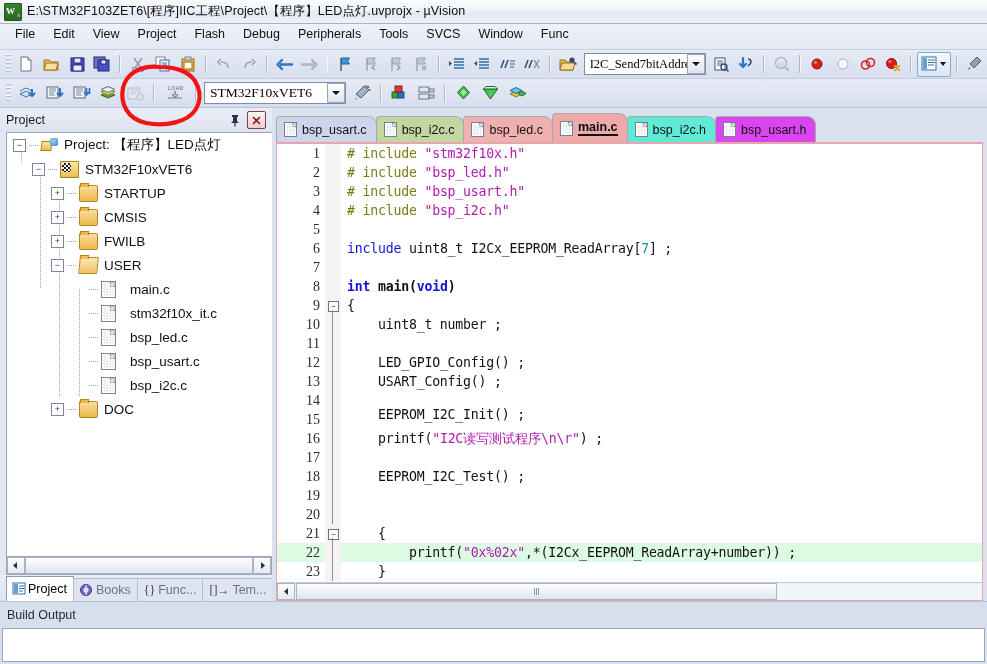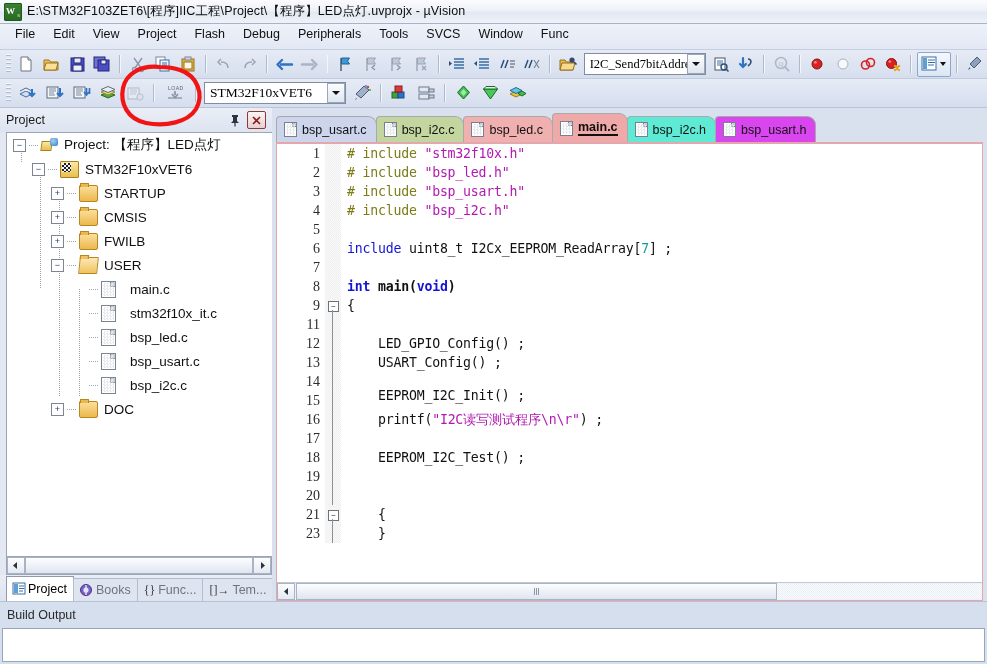--- a/index.html
+++ b/index.html
@@ -779,20 +779,27 @@
               </div>
               <div class="crow">
                 <div class="lnum">9</div>
                 <div style="width: 16px; flex: 0 0 16px; position: relative; height: 19px; background: repeating-conic-gradient(rgb(239, 239, 239) 0%, rgb(239, 239, 239) 25%, rgb(250, 250, 250) 0%, rgb(250, 250, 250) 50%) 0px 0px / 2px 2px;">
                   <div class="foldbox" style="top: 5px;">−</div>
                   <div class="foldline" style="top: 14px; height: 5px;"></div>
                 </div>
                 <div class="code" style="padding-left: 6px;"><span class="brk">{</span></div>
               </div>
               <div class="crow">
+                <div class="lnum">10</div>
+                <div style="width: 16px; flex: 0 0 16px; position: relative; height: 19px; background: repeating-conic-gradient(rgb(239, 239, 239) 0%, rgb(239, 239, 239) 25%, rgb(250, 250, 250) 0%, rgb(250, 250, 250) 50%) 0px 0px / 2px 2px;">
+                  <div class="foldline" style="top: 0px; height: 19px;"></div>
+                </div>
+                <div class="code" style="padding-left: 6px;"><span>    uint8_t number ;</span></div>
+              </div>
+              <div class="crow">
                 <div class="lnum">11</div>
                 <div style="width: 16px; flex: 0 0 16px; position: relative; height: 19px; background: repeating-conic-gradient(rgb(239, 239, 239) 0%, rgb(239, 239, 239) 25%, rgb(250, 250, 250) 0%, rgb(250, 250, 250) 50%) 0px 0px / 2px 2px;">
                   <div class="foldline" style="top: 0px; height: 19px;"></div>
                 </div>
                 <div class="code" style="padding-left: 6px;"></div>
               </div>
               <div class="crow">
                 <div class="lnum">12</div>
                 <div style="width: 16px; flex: 0 0 16px; position: relative; height: 19px; background: repeating-conic-gradient(rgb(239, 239, 239) 0%, rgb(239, 239, 239) 25%, rgb(250, 250, 250) 0%, rgb(250, 250, 250) 50%) 0px 0px / 2px 2px;">
                   <div class="foldline" style="top: 0px; height: 19px;"></div>
@@ -854,20 +861,27 @@
                   <div class="foldline" style="top: 0px; height: 19px;"></div>
                 </div>
               </div>
               <div class="crow">
                 <div class="lnum">21</div>
                 <div style="width: 16px; flex: 0 0 16px; position: relative; height: 19px; background: repeating-conic-gradient(rgb(239, 239, 239) 0%, rgb(239, 239, 239) 25%, rgb(250, 250, 250) 0%, rgb(250, 250, 250) 50%) 0px 0px / 2px 2px;">
                   <div class="foldbox" style="top: 5px;">−</div>
                   <div class="foldline" style="top: 14px; height: 5px;"></div>
                 </div>
                 <div class="code" style="padding-left: 6px;"><span>    </span><span class="brk">{</span></div>
+              </div>
+              <div class="crow hl">
+                <div class="lnum">22</div>
+                <div style="width: 16px; flex: 0 0 16px; position: relative; height: 19px; background: repeating-conic-gradient(rgb(239, 239, 239) 0%, rgb(239, 239, 239) 25%, rgb(250, 250, 250) 0%, rgb(250, 250, 250) 50%) 0px 0px / 2px 2px;">
+                  <div class="foldline" style="top: 0px; height: 19px;"></div>
+                </div>
+                <div class="code" style="padding-left: 6px;"><span>        printf</span><span class="brk">(</span><span class="str">"0x%02x"</span><span>,*</span><span class="brk">(</span><span>I2Cx_EEPROM_ReadArray+number</span><span class="brk">))</span><span> ;</span></div>
               </div>
               <div class="crow">
                 <div class="lnum">23</div>
                 <div style="width: 16px; flex: 0 0 16px; position: relative; height: 19px; background: repeating-conic-gradient(rgb(239, 239, 239) 0%, rgb(239, 239, 239) 25%, rgb(250, 250, 250) 0%, rgb(250, 250, 250) 50%) 0px 0px / 2px 2px;">
                   <div class="foldline" style="top: 0px; height: 19px;"></div>
                 </div>
                 <div class="code" style="padding-left: 6px;"><span>    </span><span class="brk">}</span></div>
               </div>
             </div>
         </div>

